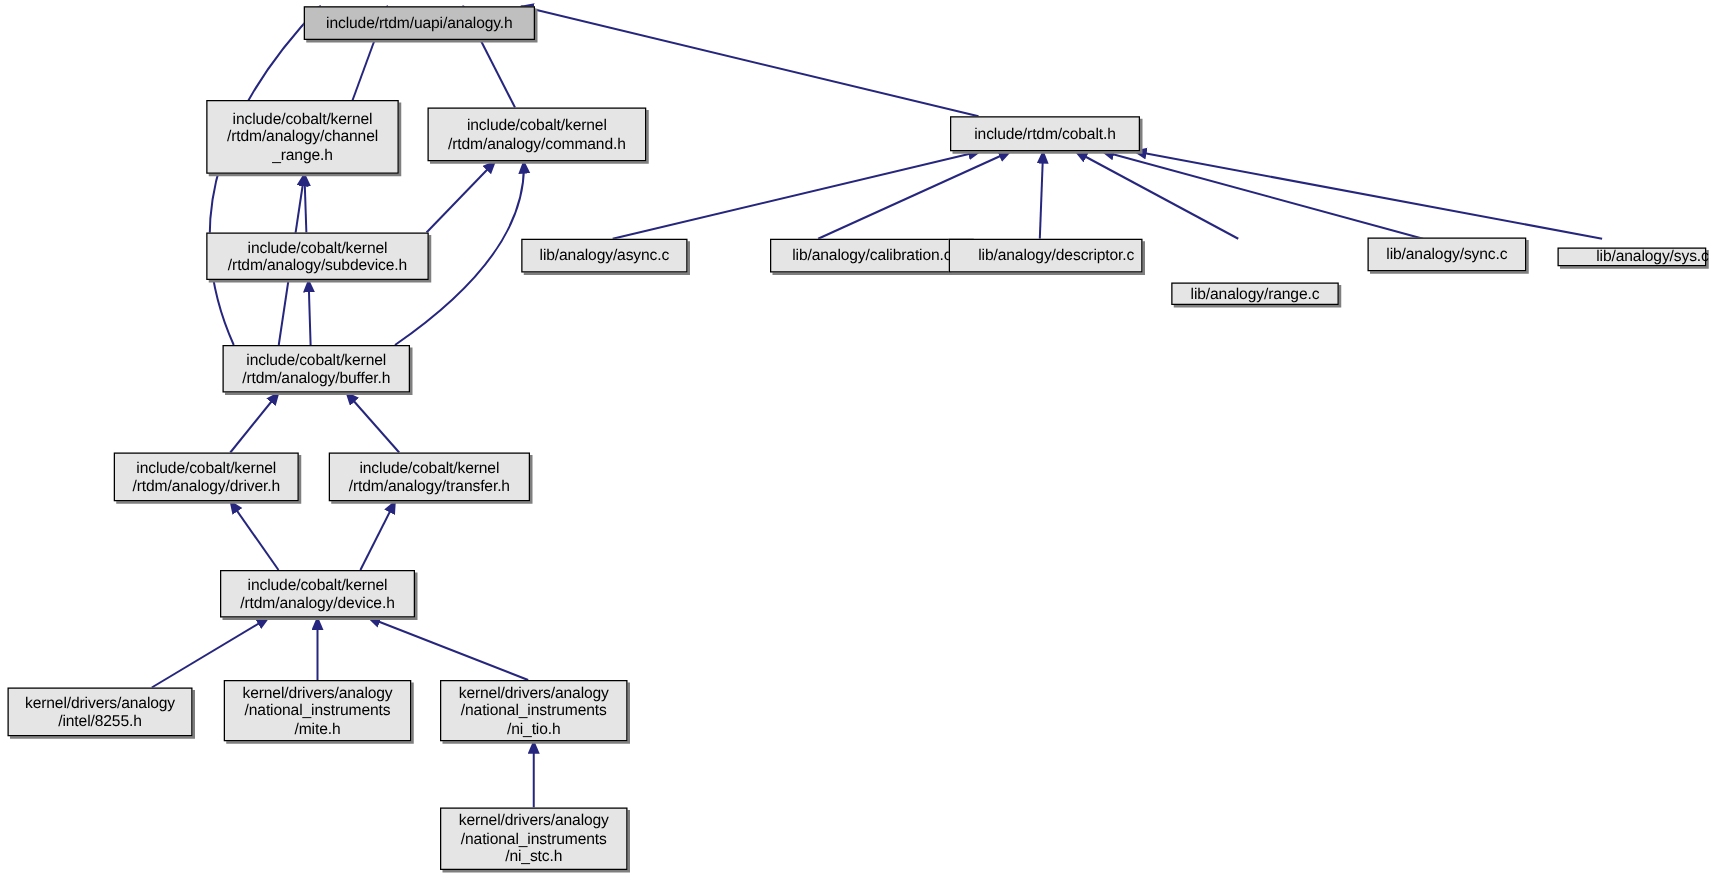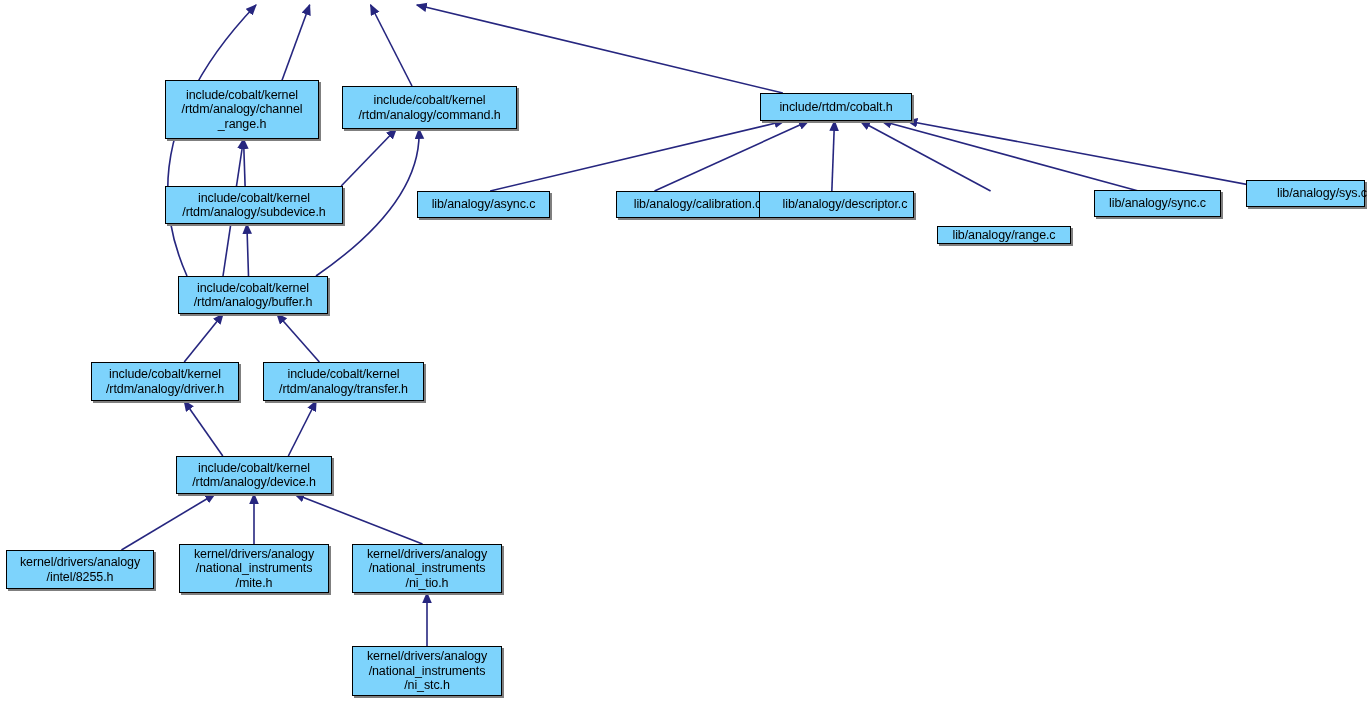--- a/index.html
+++ b/index.html
@@ -20,21 +20,21 @@
     position: absolute;
     left: 0; top: 0;
     width: 1371px;
     height: 707px;
     pointer-events: none;
   }
   .node {
     position: absolute;
     box-sizing: border-box;
     border: 1px solid #000000;
-    background: #7dd3fc;
+    background: #e5e5e5;
     color: #000000;
     display: flex;
     align-items: center;
     justify-content: center;
     text-align: center;
     font-size: 12.5px;
     line-height: 14.5px;
     letter-spacing: -0.1px;
     white-space: pre-line;
     padding: 0 3px;
@@ -74,34 +74,35 @@
       <path d="M1281.7,191 L907.44,121" stroke="#26267f" stroke-width="1.6" fill="none" marker-end="url(#arrowhead)"></path>
       <path d="M184.24,362 L223,314" stroke="#26267f" stroke-width="1.6" fill="none" marker-end="url(#arrowhead)"></path>
       <path d="M319.35,362 L277,314" stroke="#26267f" stroke-width="1.6" fill="none" marker-end="url(#arrowhead)"></path>
       <path d="M222.8,456 L184.24,401" stroke="#26267f" stroke-width="1.6" fill="none" marker-end="url(#arrowhead)"></path>
       <path d="M288.32,456 L316.13,401" stroke="#26267f" stroke-width="1.6" fill="none" marker-end="url(#arrowhead)"></path>
       <path d="M121.44,550 L215,494" stroke="#26267f" stroke-width="1.6" fill="none" marker-end="url(#arrowhead)"></path>
       <path d="M254,544 L254,494" stroke="#26267f" stroke-width="1.6" fill="none" marker-end="url(#arrowhead)"></path>
       <path d="M422.5,544 L294.56,494" stroke="#26267f" stroke-width="1.6" fill="none" marker-end="url(#arrowhead)"></path>
       <path d="M427,646 L427,593" stroke="#26267f" stroke-width="1.6" fill="none" marker-end="url(#arrowhead)"></path>
     </svg>
+<div class="node root shadow" style="left: 243px; top: 5px; width: 185px; height: 27px;">include/rtdm/uapi/analogy.h</div>
     <div class="node shadow" style="left: 165px; top: 80px; width: 154px; height: 59px;">include/cobalt/kernel
 /rtdm/analogy/channel
 _range.h</div>
     <div class="node shadow" style="left: 342px; top: 86px; width: 175px; height: 43px;">include/cobalt/kernel
 /rtdm/analogy/command.h</div>
     <div class="node shadow" style="left: 760px; top: 93px; width: 152px; height: 28px;">include/rtdm/cobalt.h</div>
     <div class="node shadow" style="left: 165px; top: 186px; width: 178px; height: 38px;">include/cobalt/kernel
 /rtdm/analogy/subdevice.h</div>
     <div class="node shadow" style="left: 417px; top: 191px; width: 133px; height: 27px;">lib/analogy/async.c</div>
     <div class="node shadow" style="left: 573px; top: 191px; width: 163px; height: 27px; margin-left: 43px;">lib/analogy/calibration.c</div>
     <div class="node shadow" style="left: 759px; top: 191px; width: 155px; height: 27px; padding-left: 20px;">lib/analogy/descriptor.c</div>
     <div class="node shadow" style="left: 937px; top: 191px; width: 134px; height: 18px; margin-top: 35px;">lib/analogy/range.c</div>
     <div class="node shadow" style="left: 1094px; top: 190px; width: 127px; height: 27px;">lib/analogy/sync.c</div>
-    <div class="node shadow" style="left: 1246px; top: 180px; width: 119px; height: 27px; padding-left: 36px;">lib/analogy/sys.c</div>
+    <div class="node shadow" style="left: 1246px; top: 198px; width: 119px; height: 15px; padding-left: 36px;">lib/analogy/sys.c</div>
     <div class="node shadow" style="left: 178px; top: 276px; width: 150px; height: 38px;">include/cobalt/kernel
 /rtdm/analogy/buffer.h</div>
     <div class="node shadow" style="left: 91px; top: 362px; width: 148px; height: 39px;">include/cobalt/kernel
 /rtdm/analogy/driver.h</div>
     <div class="node shadow" style="left: 263px; top: 362px; width: 161px; height: 39px;">include/cobalt/kernel
 /rtdm/analogy/transfer.h</div>
     <div class="node shadow" style="left: 176px; top: 456px; width: 156px; height: 38px;">include/cobalt/kernel
 /rtdm/analogy/device.h</div>
     <div class="node shadow" style="left: 6px; top: 550px; width: 148px; height: 39px;">kernel/drivers/analogy
 /intel/8255.h</div>

